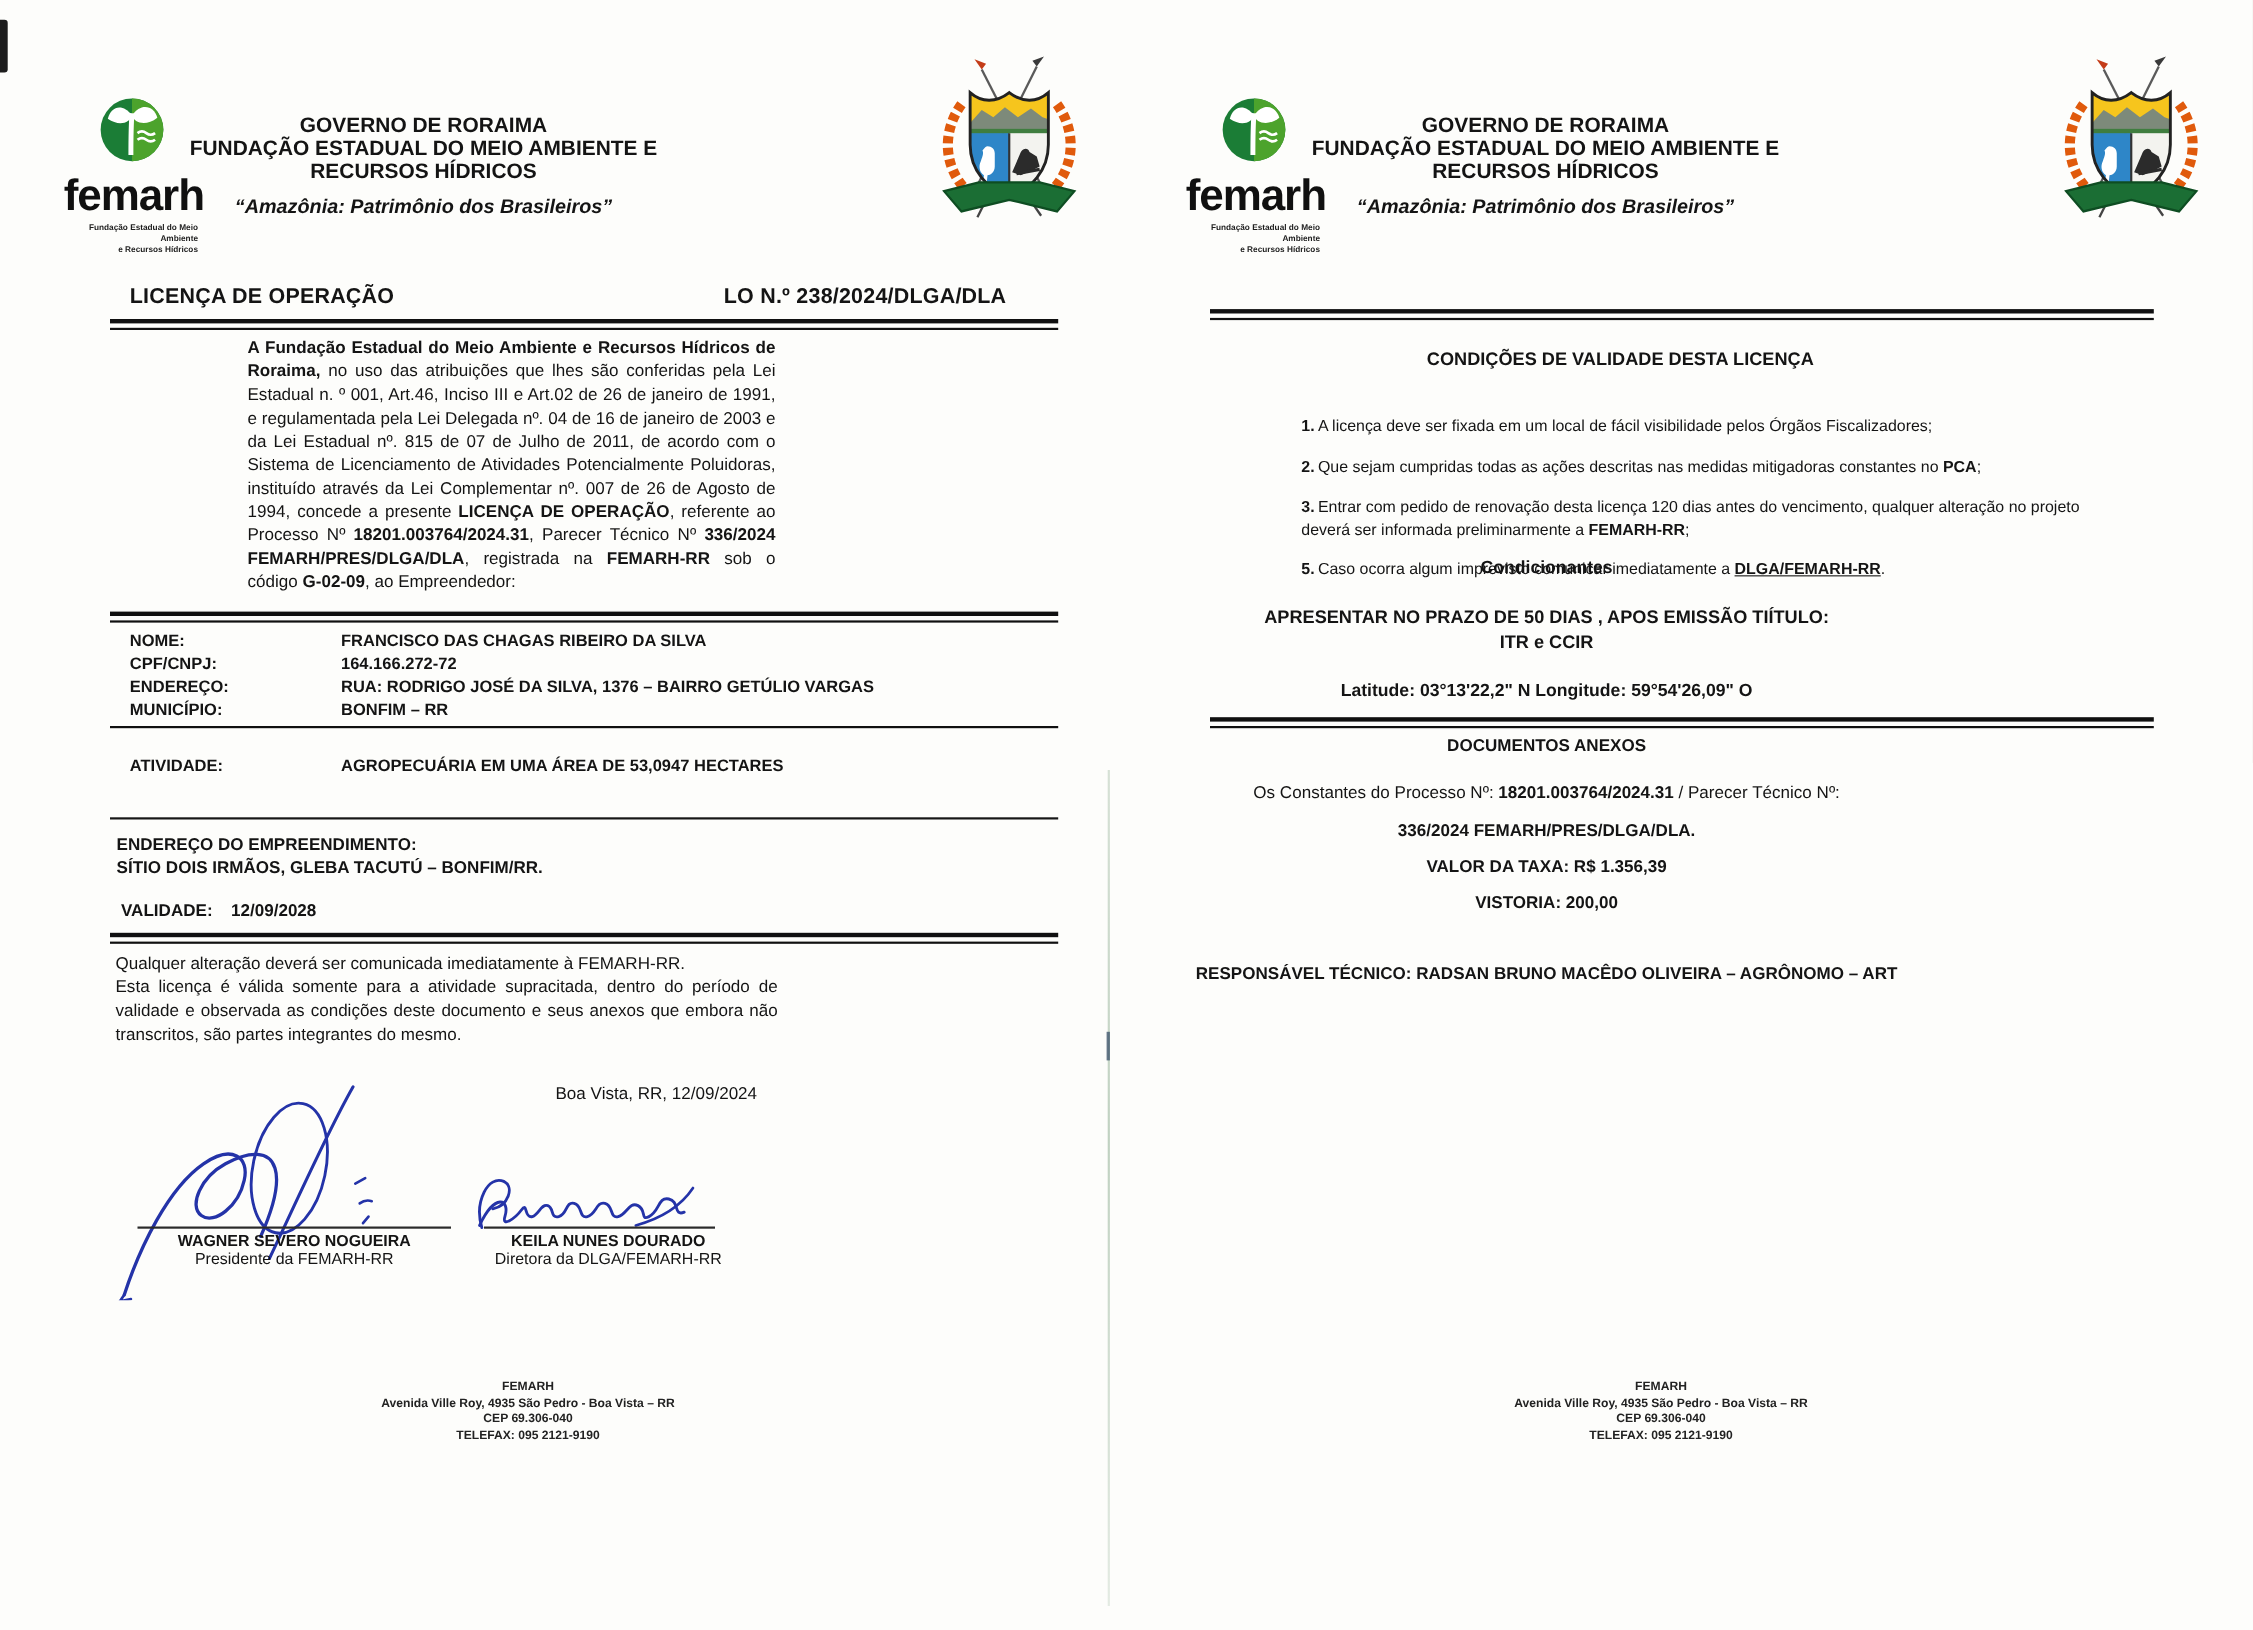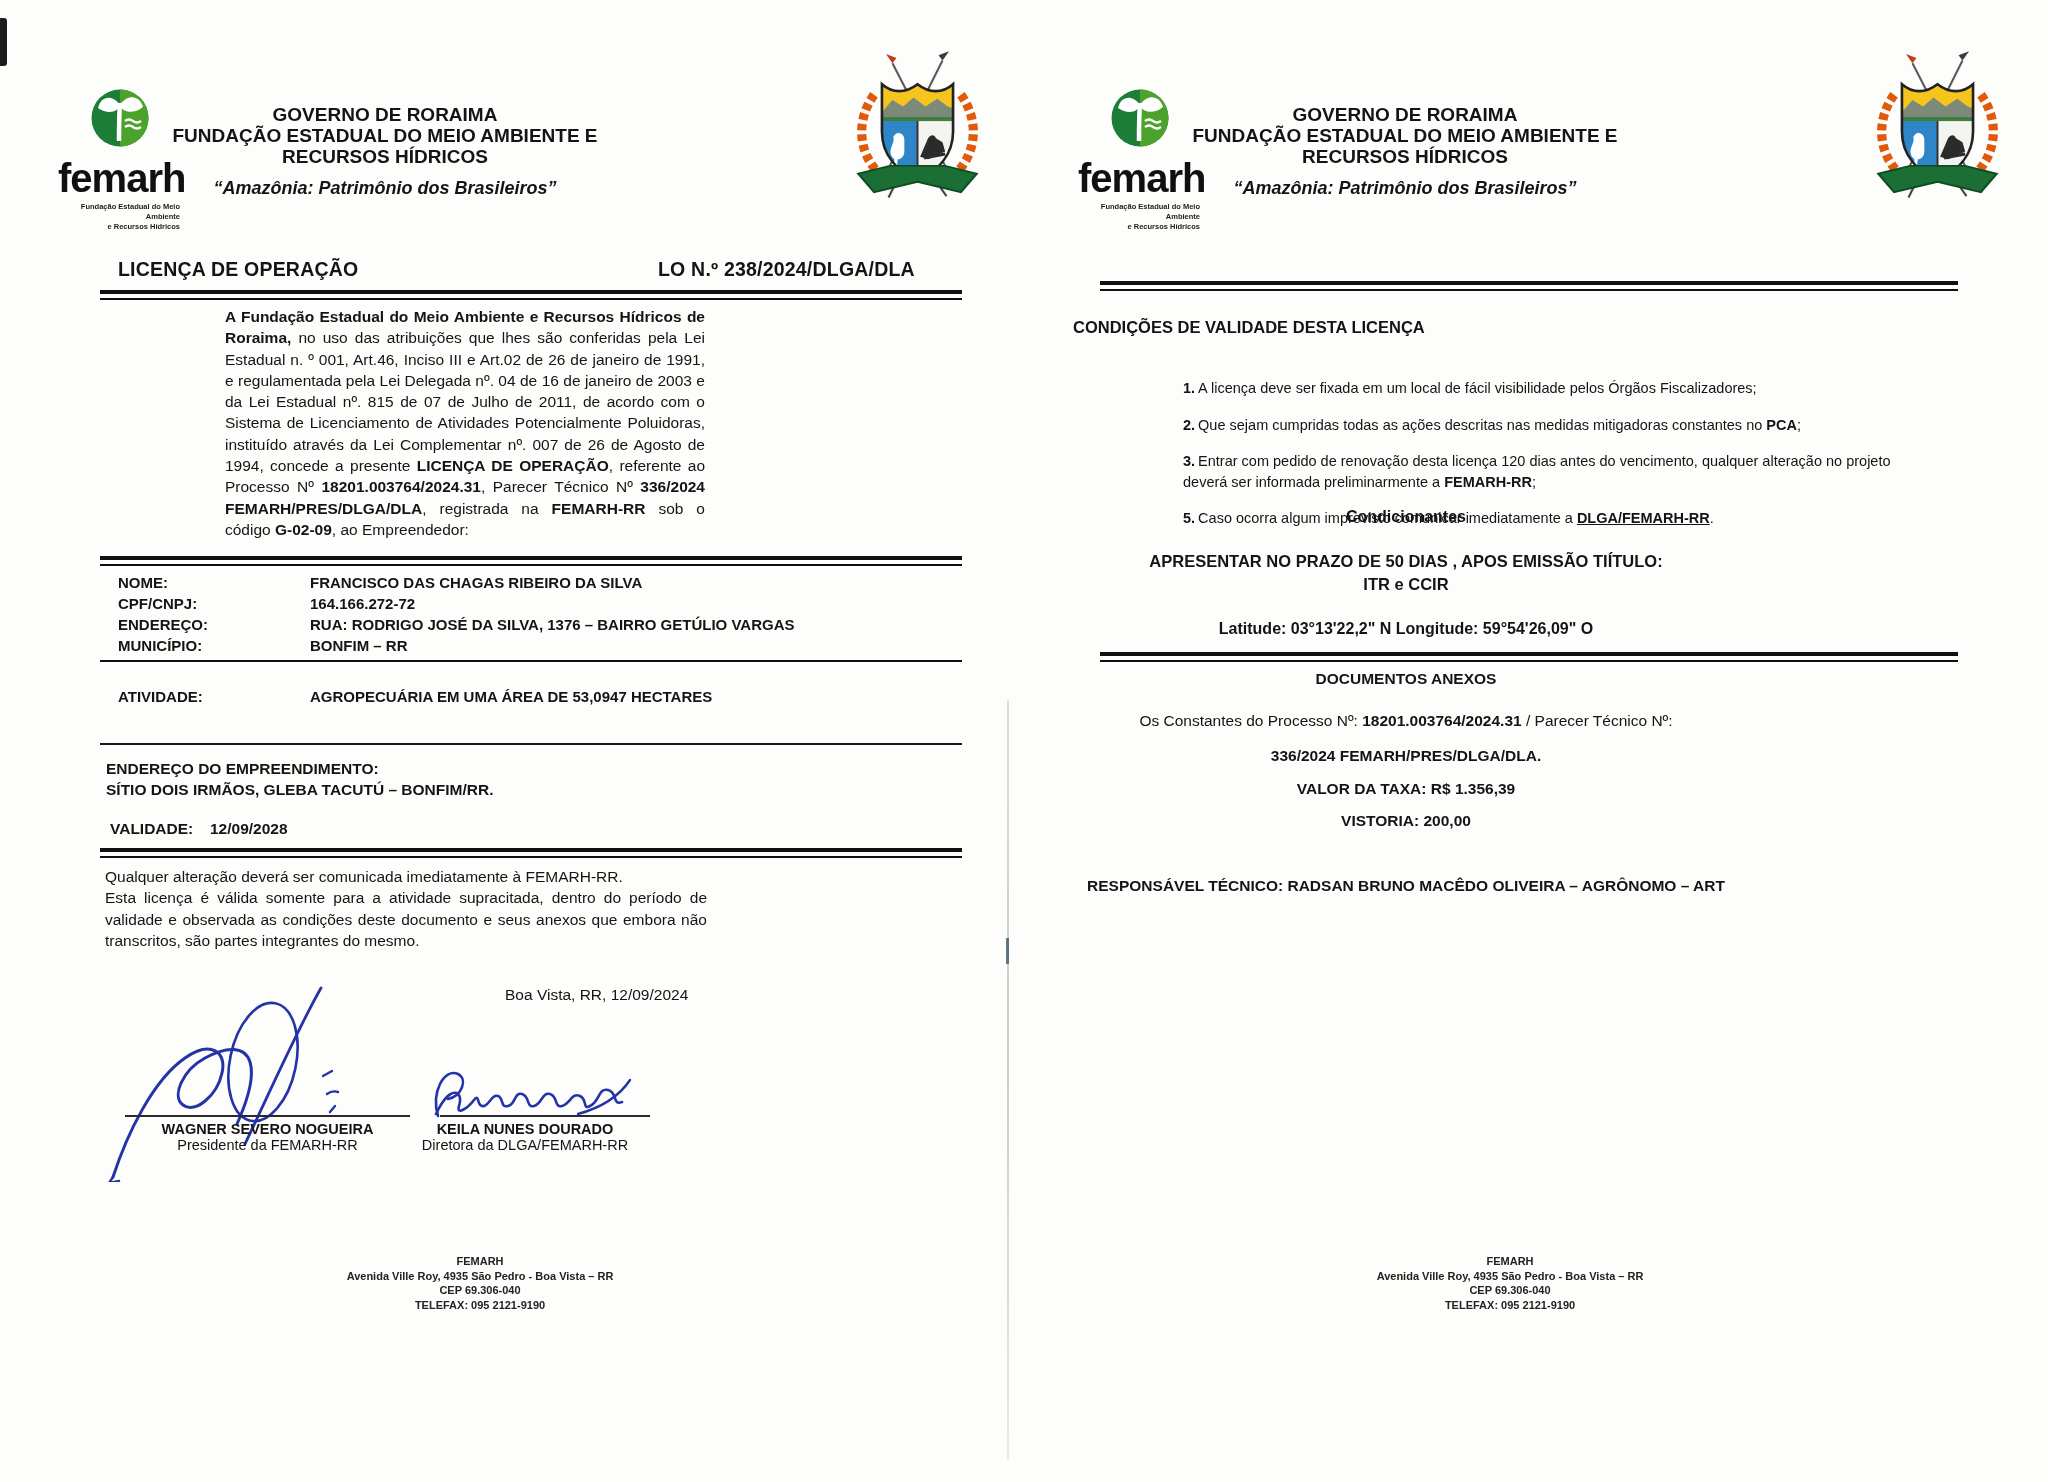--- a/index.html
+++ b/index.html
@@ -24,21 +24,21 @@
   .flabel{display:inline-block;width:192px;}
   .site-block{font-size:15.5px;line-height:21px;font-weight:700;}
   .vlabel{display:inline-block;width:100px;font-weight:700;}
   .closing{width:602px;font-size:15.5px;line-height:21.3px;}
   .closing p{margin:0;}
   .sig-name{font-size:14.5px;font-weight:700;}
   .sig-role{font-size:14.5px;}
   .sig-box{text-align:center;}
   .footer-block{width:500px;text-align:center;font-size:11px;font-weight:700;line-height:14.5px;color:#222;}
   
-  .cond-title{width:800px;font-size:16.5px;font-weight:700;}
+  .cond-title{width:800px;text-align:center;font-size:16.5px;font-weight:700;}
   .cond-list{width:784px;font-size:14.5px;line-height:20.5px;}
   .cond-list p{margin:16px;}
   .cond-num{font-weight:700;margin-right:3px;}
   .rcenter{width:800px;text-align:center;}
   .seam{background:linear-gradient(#b7cab7 0%,#8fae92 45%,#cfdccf 100%);opacity:.55;}
 </style>
 </head>
 <body>
 
 <div class="canvas">
@@ -161,21 +161,21 @@
       <div class="sig-name">WAGNER SEVERO NOGUEIRA</div>
       <div class="sig-role">Presidente da FEMARH-RR</div>
     </div>
 
     <svg class="abs" style="left:428px;top:1062px;width:210px;height:64px" viewBox="0 0 210 64" fill="none" stroke="#2433a8" stroke-linecap="round">
       <path d="M10,54 C3,30 16,6 30,12 C40,17 34,34 20,37" stroke-width="2.6"></path>
       <path d="M8,52 C22,22 36,28 31,44 C28,54 40,46 46,38 C52,30 48,46 56,44 C62,42 64,32 70,34 C76,36 72,46 80,44 C88,42 86,30 94,32 C102,34 98,46 106,44 C114,42 114,30 122,32 C130,34 126,46 134,44 C142,42 144,30 152,34 C160,38 154,48 162,44 C172,39 170,26 180,28 C190,30 184,44 194,40" stroke-width="2.6"></path>
       <path d="M150,52 C172,46 190,36 202,18" stroke-width="2.4"></path>
     </svg>
     <div class="abs rule-thin" style="left:440px;top:1115px;width:210px;border-top-color:#2a2a2a"></div>
-    <div class="abs sig-box" style="left:400px;top:1121px;width:250px">
+    <div class="abs sig-box" style="left:428px;top:1121px;width:250px">
       <div class="sig-name">KEILA NUNES DOURADO</div>
       <div class="sig-role">Diretora da DLGA/FEMARH-RR</div>
     </div>
 
     <div class="abs footer-block" style="left:230px;top:1254px">
       <div>FEMARH</div>
       <div>Avenida Ville Roy, 4935 São Pedro - Boa Vista – RR</div>
       <div>CEP 69.306-040</div>
       <div>TELEFAX: 095 2121-9190</div>
     </div>

